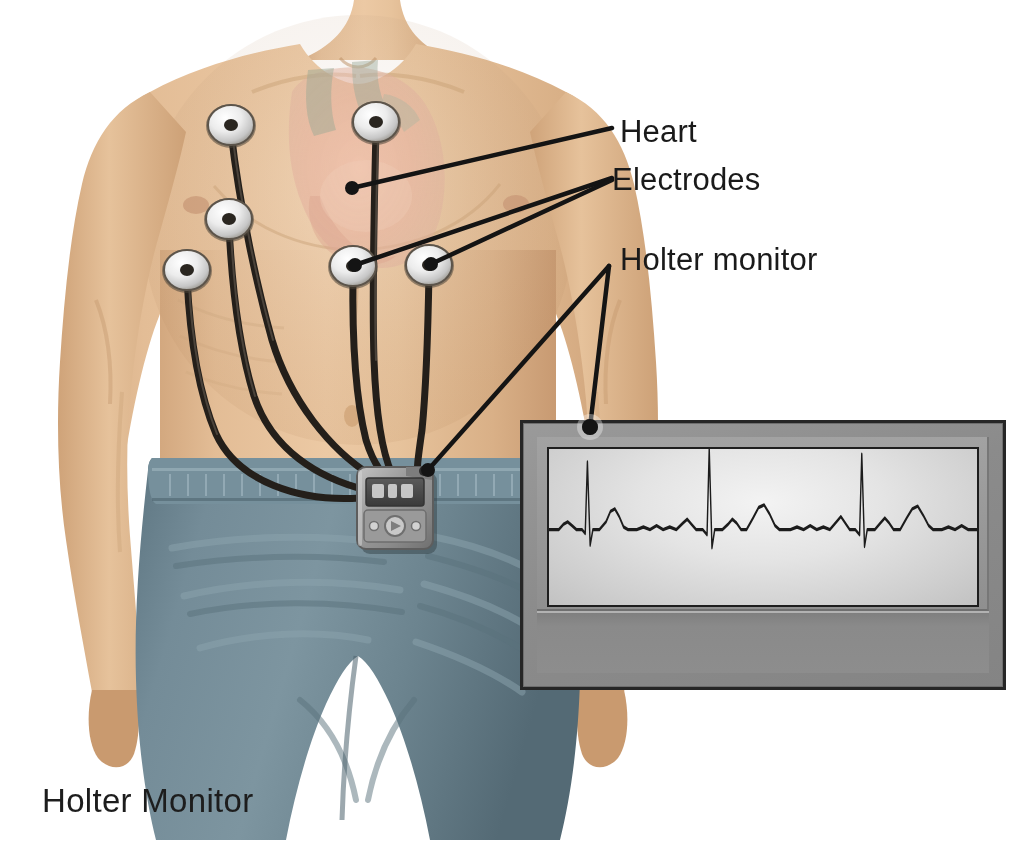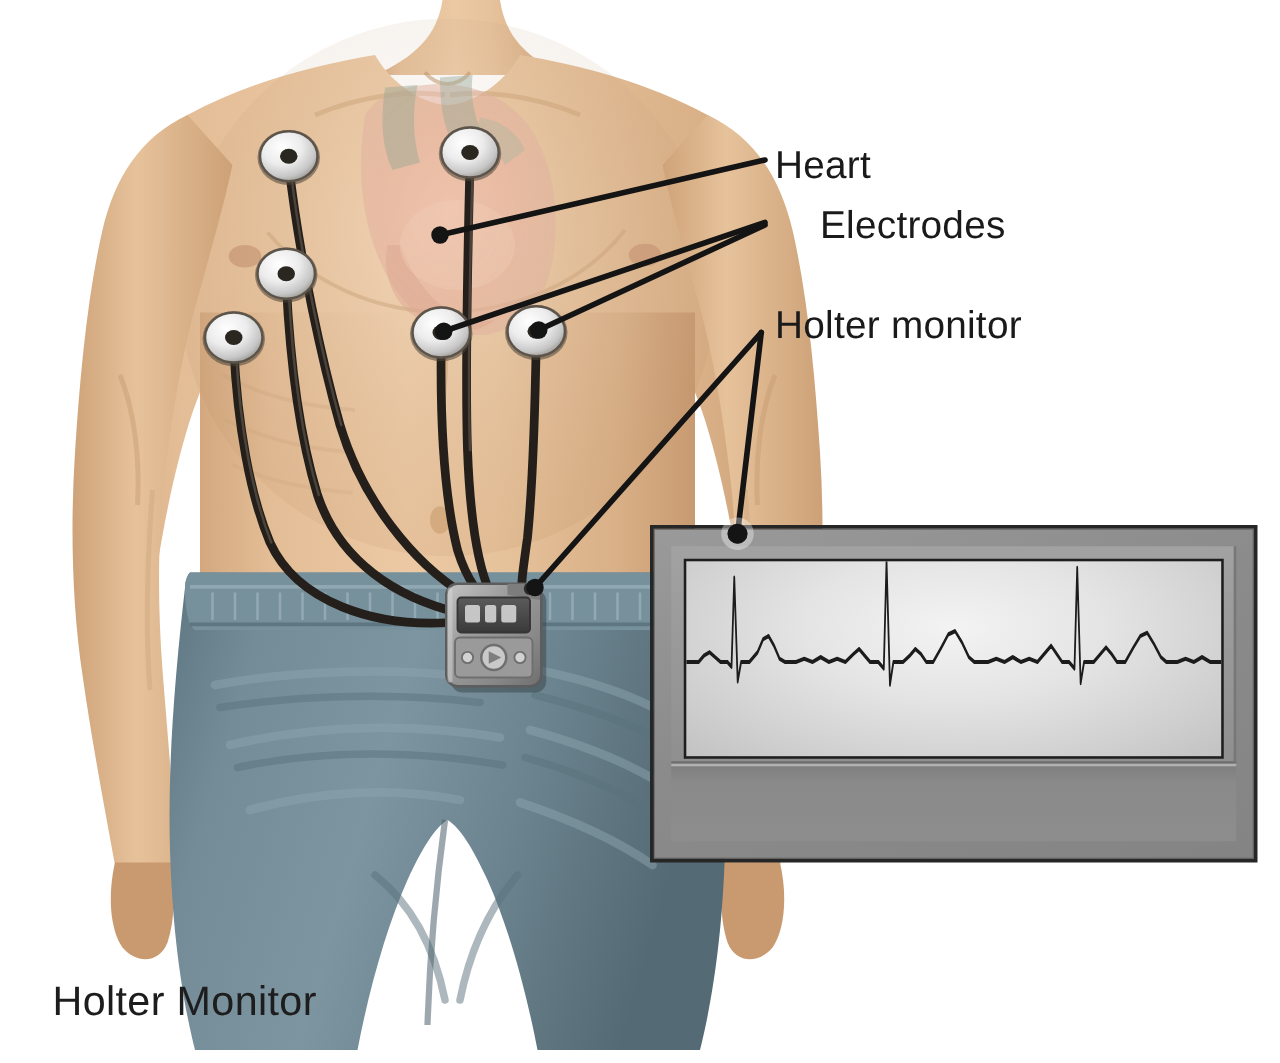--- a/index.html
+++ b/index.html
@@ -4,21 +4,21 @@
 <title>Holter Monitor Diagram</title>
 <style>
   html,body{margin:0;padding:0;background:#ffffff;}
   body{width:1024px;height:850px;font-family:"Liberation Sans",sans-serif;overflow:hidden;}
   #stage{position:relative;width:1024px;height:850px;background:#ffffff;overflow:hidden;}
 
   
   .label{position:absolute;color:#1a1a1a;font-family:"Liberation Sans",sans-serif;
          font-size:31px;font-weight:400;letter-spacing:.2px;white-space:nowrap;line-height:1;}
   #lbl-heart{left:620px;top:116px;text-align:right;}
-  #lbl-electrodes{left:656px;top:164px;}
+  #lbl-electrodes{left:612px;top:164px;}
   #lbl-holter{left:620px;top:244px;}
   #caption{position:absolute;left:42px;top:782px;font-size:33px;color:#1d1d1d;
            font-family:"Liberation Sans",sans-serif;white-space:nowrap;letter-spacing:.3px;}
 
   
   .layer{position:absolute;left:0;top:0;width:1024px;height:850px;}
   #body-layer{z-index:1;}
   #wire-layer{z-index:4;}
   #device-layer{z-index:5;}
   #leader-layer{z-index:7;}

